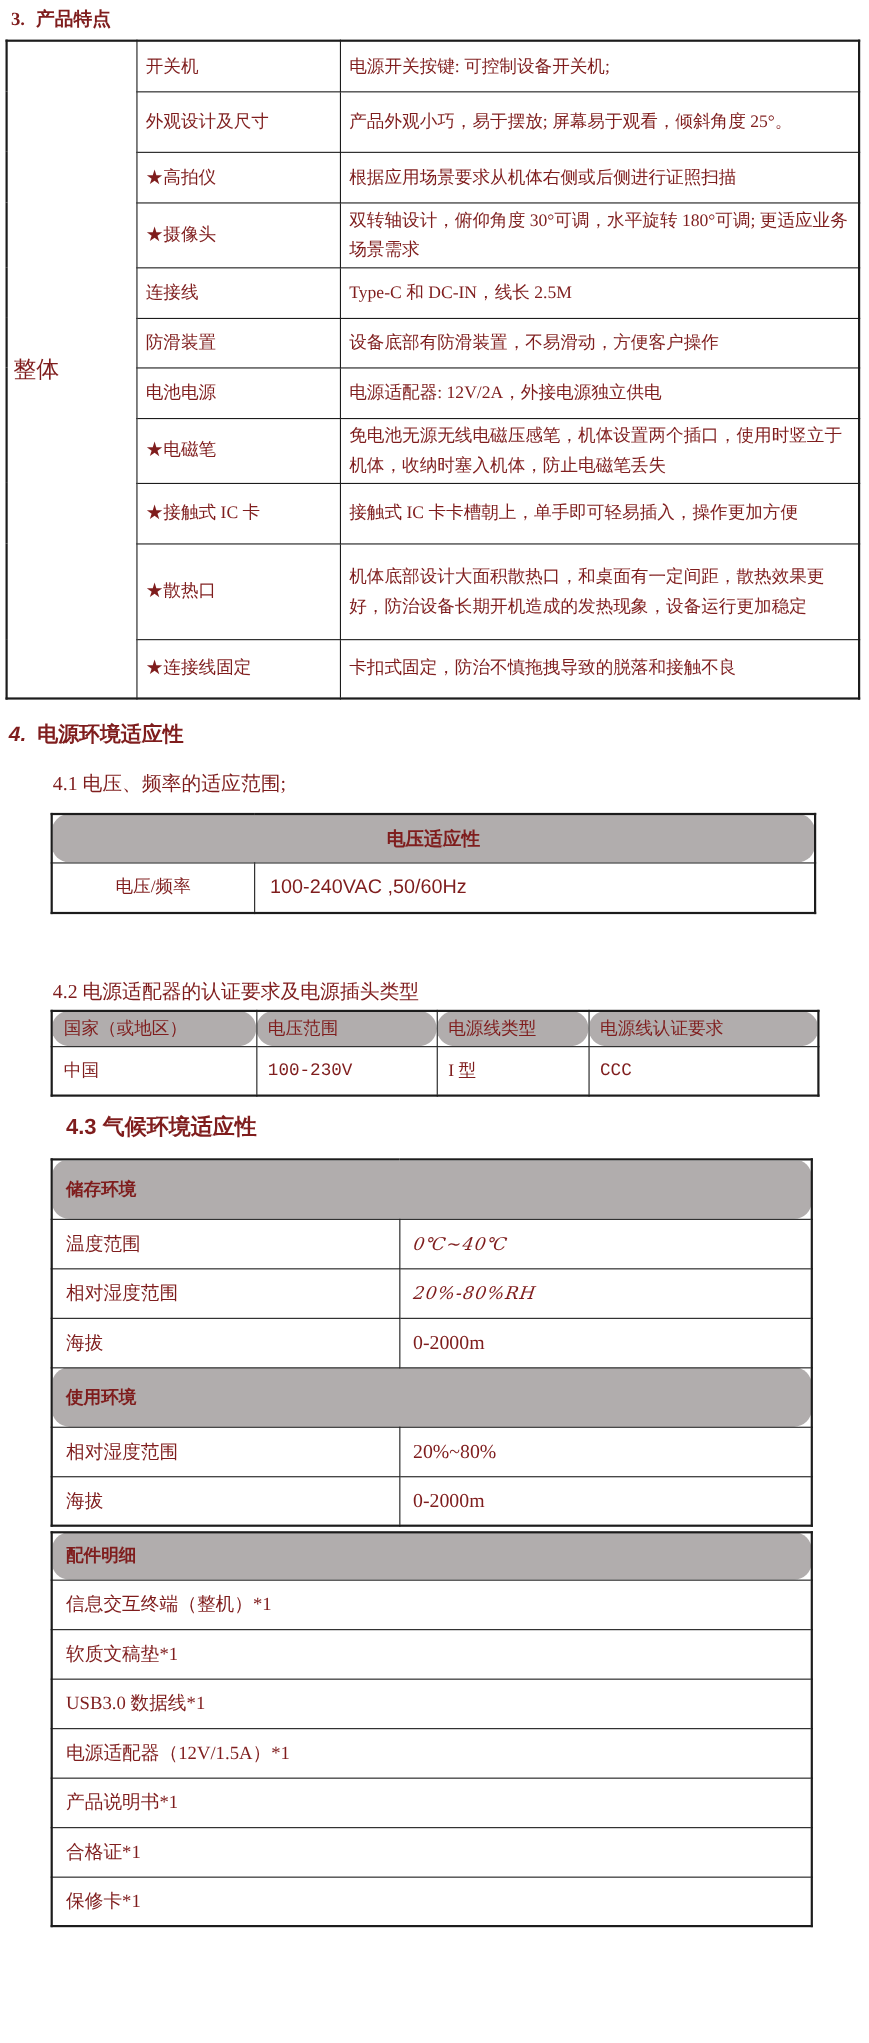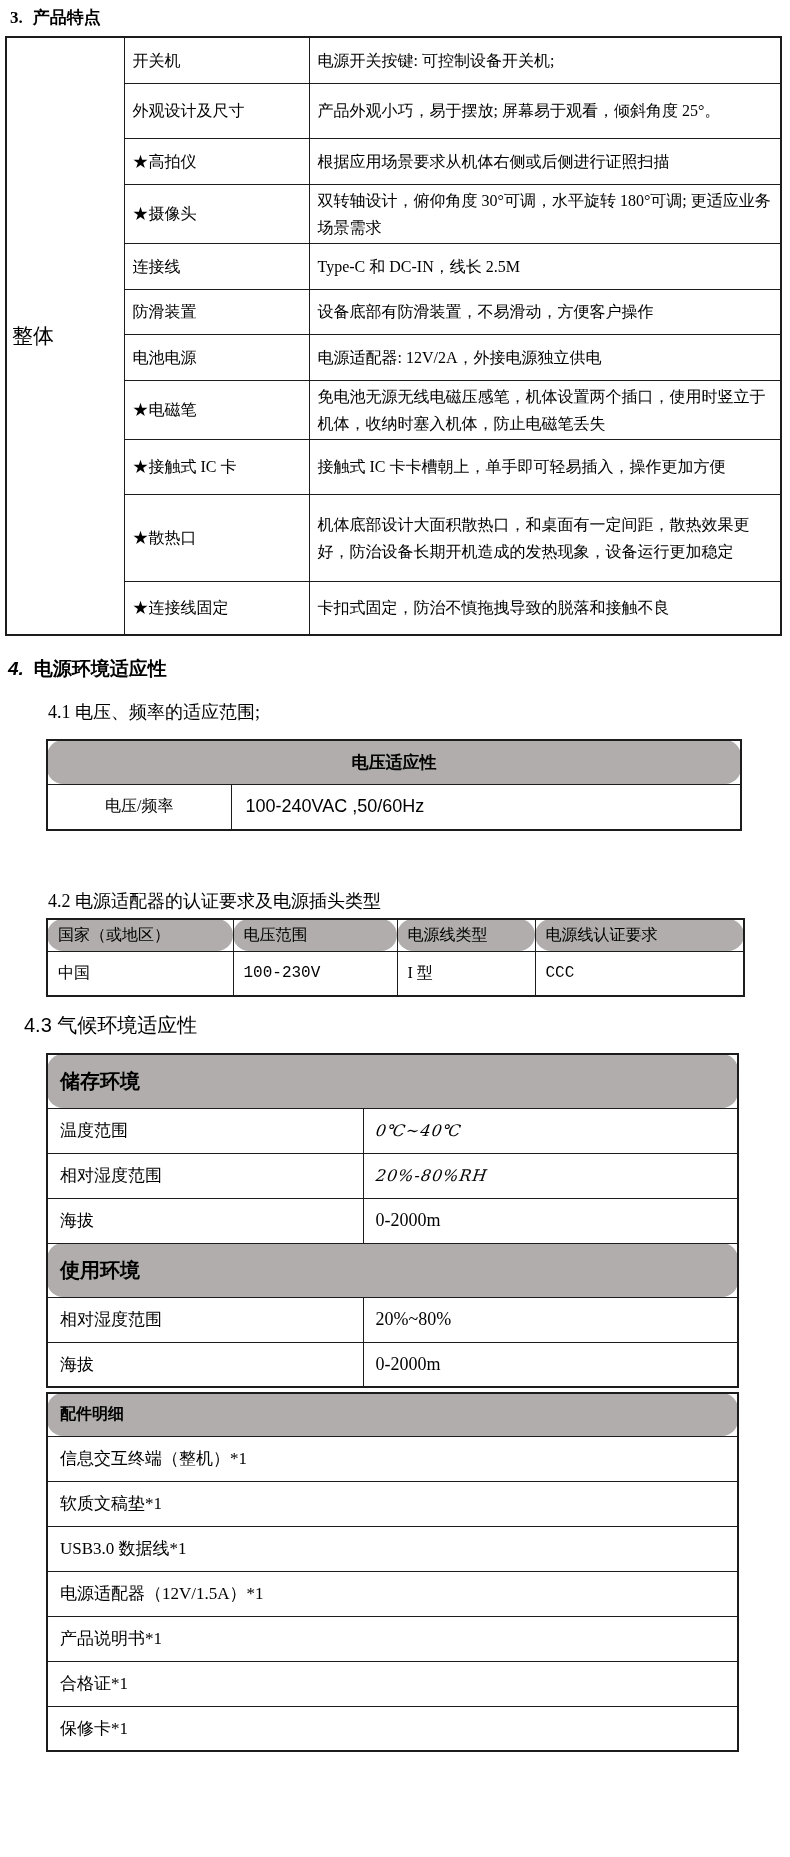--- a/index.html
+++ b/index.html
@@ -3,21 +3,21 @@
 <meta charset="utf-8">
 <style>
   * { box-sizing: border-box; }
   html, body { margin: 0; padding: 0; background: #ffffff; }
   .page {
     position: relative;
     width: 790px;
     height: 1857px;
     background: #ffffff;
     overflow: hidden;
-    color: #000000;
+    color: #7f1d1d;
     font-family: "Liberation Serif", "DejaVu Serif", serif;
   }
   
   .h-main {
     font-weight: bold;
     font-size: 19px;
     line-height: 26px;
     font-family: "Liberation Sans", "DejaVu Sans", sans-serif;
     margin: 0 0 0 8px;
     white-space: nowrap;
@@ -29,23 +29,23 @@
     font-size: 17px; line-height: 24px;
     margin: 6px 0 0 10px;
   }
   .h-sub {
     font-weight: normal;
     font-size: 18px; line-height: 24px;
     margin-left: 48px;
     font-family: "Liberation Serif", "DejaVu Serif", serif;
   }
   .h-43 {
-    font-weight: normal;
+    font-weight: bold;
     font-size: 20px; line-height: 28px;
-    margin-left: 24px;
+    margin-left: 60px;
     font-family: "Liberation Sans", "DejaVu Sans", sans-serif;
   }
   
   table { border-collapse: collapse; table-layout: fixed; }
   td { border: 1px solid #1c1c1c; vertical-align: middle; overflow: hidden; }
   .tbl { border: 2px solid #1c1c1c; }
   .gray { background: #b1adad; border-radius: 16px; }
   .hdr-sans {
     font-family: "Liberation Sans", "DejaVu Sans", sans-serif;
     font-weight: bold; font-size: 17px;
@@ -66,21 +66,21 @@
   }
   
   .adapter-table { width: 697px; margin: 5px 0 0 46px; }
   .adapter-table td { font-size: 16px; padding: 2px 10px; }
   .adapter-table .head td { height: 32px; }
   .adapter-table .data td { height: 45px; }
   .mono { font-family: "Liberation Mono", "DejaVu Sans Mono", monospace; font-size: 15px; }
   
   .climate-table { width: 691px; margin: 14px 0 0 46px; }
   .climate-table td { font-size: 17px; padding: 2px 12px; }
-  .climate-table .sec td { height: 54px; font-size: 20px; }
+  .climate-table .sec td { height: 54px; font-size: 16px; }
   .climate-table .lbl { width: 316px; }
   .climate-table .val { font-size: 18px; }
   .climate-table tr td { height: 45px; }
   .hand {
     display: inline-block;
     font-family: "DejaVu Serif", serif;
     font-style: italic;
     font-size: 16px;
     letter-spacing: 1px;
     transform: skewX(-8deg);

